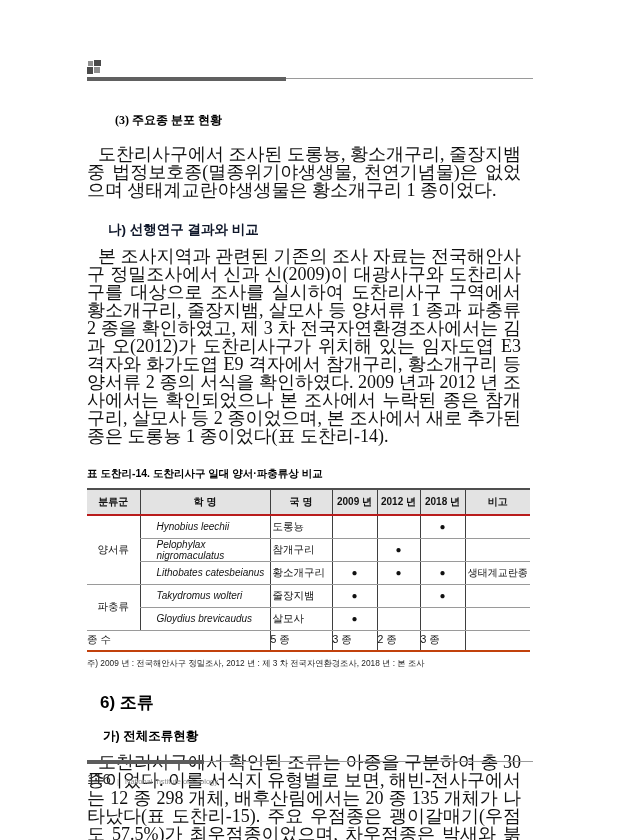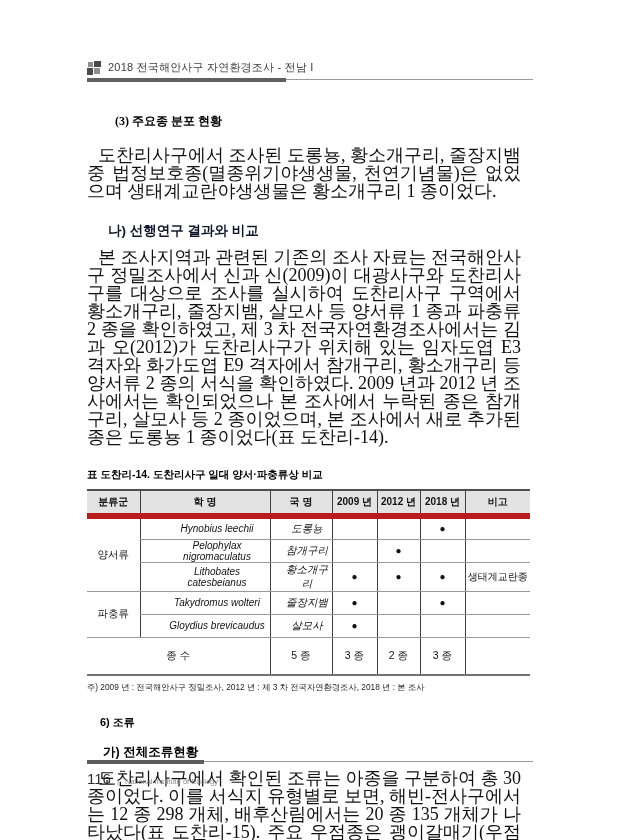--- a/index.html
+++ b/index.html
@@ -30,46 +30,46 @@
   .header-rule { position: relative; height: 5px; margin-top: 3px; }
   .header-rule .thin  { position: absolute; top: 1px; left: 0; right: 0; height: 1px; background: #9a9a9a; }
   .header-rule .thick { position: absolute; top: 0; left: 0; width: 199px; height: 4px; background: #606060; }
 
   
   .h-lvl3 { margin: 30px 0 16px 28px; font-family: Liberation Serif, serif;
     font-weight: bold; font-size: 12px; color: #000; }
   .h-lvl2 { margin: 22px 0 0 21px; font-family: "Liberation Sans", sans-serif;
     font-weight: bold; font-size: 13.5px; color: #0f172a; }
   .h-lvl2b { margin: 22px 0 0 13px; font-family: "Liberation Sans", sans-serif;
-    font-weight: bold; font-size: 11px; color: #000; }
+    font-weight: bold; font-size: 17px; color: #000; }
   .h-lvl3b { margin: 14px 0 0 16px; font-family: "Liberation Sans", sans-serif;
     font-weight: bold; font-size: 12.5px; color: #000; }
   p.body {
     margin: 8px 12px 0 0;
     font-size: 18px; line-height: 18px;
     text-align: justify; text-indent: 11px;
     color: #101010;
   }
 
   
   .tbl-caption { margin: 22px 0 0 0; font-family: "Liberation Sans", sans-serif;
     font-weight: bold; font-size: 10.5px; color: #000; }
   table.cmp { border-collapse: collapse; table-layout: fixed; width: 443px;
     margin-top: 7px; font-family: "Liberation Sans", sans-serif; font-size: 10.5px; color: #111; }
   table.cmp thead th {
     background: #e3e3e3; height: 26px;
-    border-top: 2px solid #4f4f4f; border-bottom: 6px solid #b91c1c;
+    border-top: 2px solid #4f4f4f; border-bottom: 2px solid #b91c1c;
     font-weight: bold; font-size: 10px; text-align: center;
   }
   table.cmp tbody td { height: 23px; border-bottom: 1px solid #9a9a9a; }
-  table.cmp tfoot td { height: 38px; border-bottom: 2px solid #737373; text-align: center; }
+  table.cmp tfoot td { height: 21px; border-bottom: 2px solid #c2410c; }
   .bl { border-left: 1px solid #3f3f3f; }
   .c-group { text-align: center; }
-  .c-sci { font-style: italic; font-size: 10px; text-align: center; padding-left: 24px; }
-  .c-kor { text-align: center; padding-left: 12px; font-style: italic; }
+  .c-sci { font-style: italic; font-size: 10px; text-align: left; padding-left: 16px; }
+  .c-kor { text-align: left; padding-left: 2px; }
   .c-dot { text-align: center; font-size: 10px; }
   .c-note { text-align: center; font-size: 10px; }
   .tbl-footnote { margin-top: 6px; font-family: "Liberation Sans", sans-serif;
     font-size: 8.3px; color: #1c1c1c; }
 
   
   .page-footer { position: absolute; top: 760px; left: 87px; width: 446px; }
   .footer-rule { position: relative; height: 5px; }
   .footer-rule .thin  { position: absolute; top: 1px; left: 0; right: 0; height: 1px; background: #9a9a9a; }
   .footer-rule .thick { position: absolute; top: 0; left: 0; width: 117px; height: 4px; background: #5c5c5c; }
@@ -84,21 +84,20 @@
 <div class="content">
 
   <div class="doc-header">
     <div class="doc-header-row">
       <span class="dots-icon">
         <i class="d1"></i>
           <i class="d2"></i>
           <i class="d3"></i>
           <i class="d4"></i>
       </span>
-      <span>2018 전국해안사구 자연환경조사 - 전남 I</span>
     </div>
     <div class="header-rule">
       <span class="thin"></span>
         <span class="thick"></span>
     </div>
   </div>
 
   <div class="h-lvl3">(3) 주요종 분포 현황</div>
   <p class="body">도찬리사구에서 조사된 도롱뇽, 황소개구리, 줄장지뱀 중 법정보호종(멸종위기야생생물, 천연기념물)은 없었으며 생태계교란야생생물은 황소개구리 1 종이었다.</p>
 

